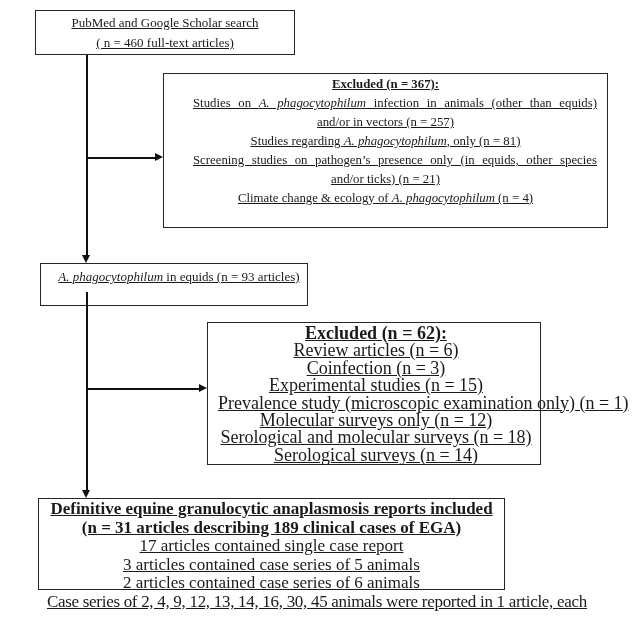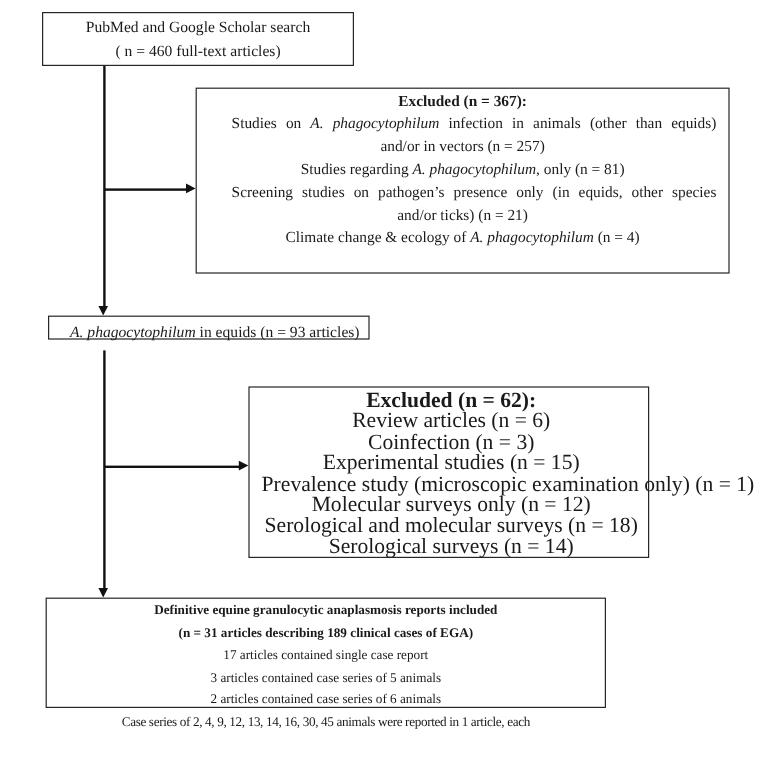--- a/index.html
+++ b/index.html
@@ -9,34 +9,35 @@
     background:#ffffff;
     font-family:"Liberation Serif","DejaVu Serif",serif;
     color:#1a1a1a;
     overflow:hidden;
   }
   .box{
     position:absolute;
     background:#ffffff;
     border:1.5px solid #262626;
     box-sizing:border-box;
+    text-decoration:underline;
   }
   .line{white-space:nowrap;text-align:center;}
   .bold{font-weight:bold;}
   .center{text-align:center;}
   .stretch{text-align:justify;text-align-last:justify;white-space:normal;margin-left:19px;}
   .tight{letter-spacing:-0.3px;}
   .italic{font-style:italic;}
 
   
   #box-search{left:35px;top:10px;width:260px;height:45px;font-size:13px;line-height:20px;padding-top:2px;}
   #box-excluded1{left:163px;top:73px;width:445px;height:155px;font-size:12.8px;line-height:19px;padding:1px 10px;}
-  #box-equids{left:40px;top:263px;width:268px;height:20px;font-size:13px;line-height:26px;padding-left:10px;}
+  #box-equids{left:40px;top:263px;width:268px;height:43px;font-size:13px;line-height:26px;padding-left:10px;}
   #box-excluded2{left:207px;top:322px;width:334px;height:143px;font-size:18px;line-height:17.4px;padding:2px 6px 2px 10px;}
-  #box-included{left:38px;top:498px;width:467px;height:92px;font-size:11px;line-height:18.6px;padding:1px 8px;}
+  #box-included{left:38px;top:498px;width:467px;height:92px;font-size:17px;line-height:18.6px;padding:1px 8px;}
 
   
   .vline,.hline{position:absolute;background:#111111;}
   .vline{width:1.5px;}
   .hline{height:1.5px;}
   #v1{left:86px;top:55px;height:201px;}
   #h1{left:87px;top:157px;width:69px;}
   #v2{left:86px;top:292px;height:198px;}
   #h2{left:87px;top:388px;width:113px;}
 

